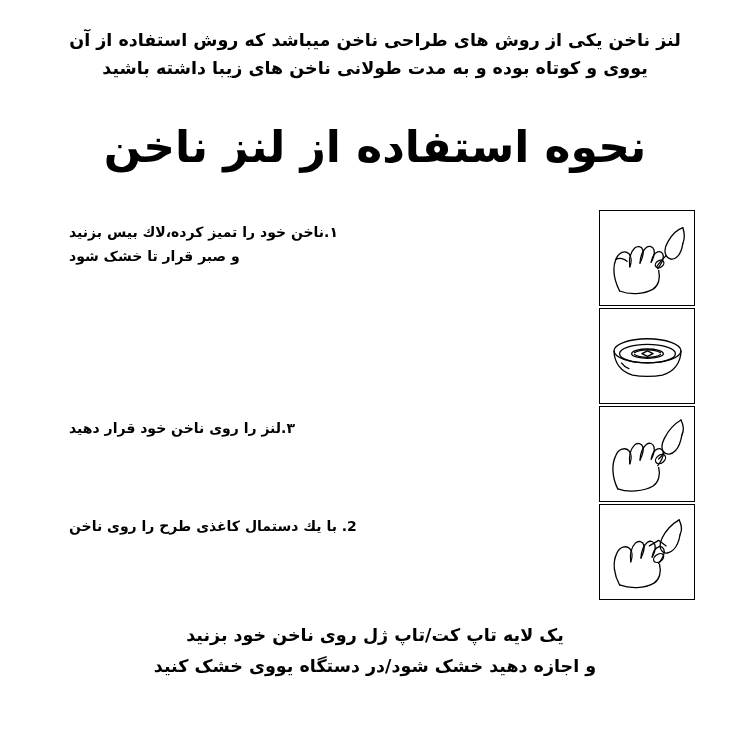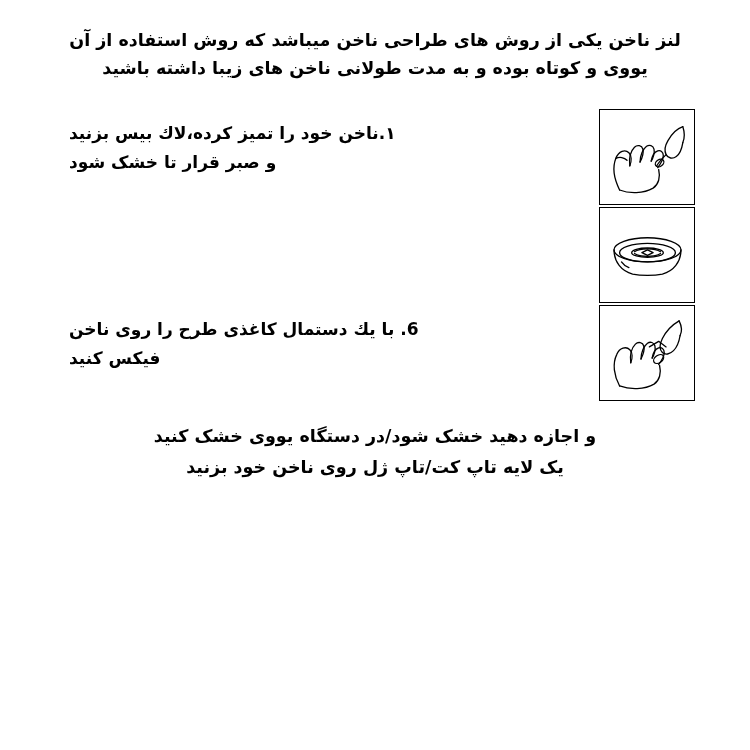--- a/index.html
+++ b/index.html
@@ -63,21 +63,21 @@
     align-items: flex-start;
     justify-content: flex-start;
     min-height: 96px;
     margin-bottom: 2px;
   }
   .step-text {
     flex: 1 1 auto;
     text-align: left;
     padding-left: 14px;
     padding-top: 10px;
-    font-size: 17px;
+    font-size: 14px;
     font-weight: bold;
     line-height: 1.72;
     direction: rtl;
   }
   .step-text .ln {
     display: block;
     white-space: nowrap;
   }
   .thumb {
     flex: 0 0 auto;
@@ -106,20 +106,21 @@
 </head>
 <body>
 
 <div class="page">
 
   <div class="intro">
     <span class="line">لنز ناخن یکی از روش های طراحی ناخن میباشد که روش استفاده از آن</span>
     <span class="line">یووی و کوتاه بوده و به مدت طولانی ناخن های زیبا داشته باشید</span>
   </div>
 
+  <div class="title">نحوه استفاده از لنز ناخن</div>
 
   <div class="steps">
 
     <div class="step">
       <span class="thumb">
         <svg width="93" height="93" viewBox="0 0 100 100" xmlns="http://www.w3.org/2000/svg">
           <g fill="none" stroke="#000" stroke-width="1.4" stroke-linecap="round" stroke-linejoin="round">
             <path d="M20 86 C14 74 12 62 16 52 C19 44 26 42 30 46 C33 49 33 55 31 60"></path>
             <path d="M31 60 C30 52 32 44 36 40 C39 37 44 38 45 42 C46 46 44 52 42 56"></path>
             <path d="M42 56 C42 49 45 42 49 39 C52 37 56 38 57 42 C58 46 56 52 54 55"></path>
@@ -149,43 +150,62 @@
             <ellipse cx="50" cy="48" rx="17" ry="5"></ellipse>
             <path d="M36 47 C42 43 58 43 64 47"></path>
             <path d="M36 49 C42 53 58 53 64 49"></path>
             <path d="M44 48 L50 45 L56 48 L50 51 Z"></path>
             <path d="M22 58 C24 61 27 63 30 64"></path>
           </g>
         </svg>
       </span>
     </div>
 
+    <div class="step">
+      <span class="thumb">
+        <svg width="93" height="93" viewBox="0 0 100 100" xmlns="http://www.w3.org/2000/svg">
+          <g fill="none" stroke="#000" stroke-width="1.4" stroke-linecap="round" stroke-linejoin="round">
+            <path d="M18 88 C12 76 11 62 16 52 C19 45 26 43 30 47 C33 50 33 56 31 61"></path>
+            <path d="M31 61 C30 53 32 45 36 41 C39 38 44 39 45 43 C46 47 44 53 42 57"></path>
+            <path d="M42 57 C42 50 45 43 49 40 C52 38 56 39 57 43 C58 47 56 53 54 56"></path>
+            <path d="M54 56 C55 50 58 46 61 45 C64 44 67 46 67 50 C67 54 64 59 61 63"></path>
+            <path d="M18 88 C29 92 46 91 56 85 C62 81 64 73 62 65"></path>
+            <path d="M86 14 C79 18 72 26 68 34 C65 40 65 46 68 49 C71 52 76 51 80 47 C84 43 86 36 87 30"></path>
+            <ellipse cx="64" cy="56" rx="6" ry="4.2" transform="rotate(-38 64 56)"></ellipse>
+            <path d="M68 49 C66 52 64 54 62 56"></path>
+            <path d="M86 14 C89 20 89 26 87 30"></path>
+          </g>
+        </svg>
+      </span>
+      <div class="step-text">
+        <span class="ln">۳.لنز را روی ناخن خود قرار دهید</span>
+      </div>
+    </div>
 
     <div class="step">
       <span class="thumb">
         <svg width="93" height="93" viewBox="0 0 100 100" xmlns="http://www.w3.org/2000/svg">
           <g fill="none" stroke="#000" stroke-width="1.4" stroke-linecap="round" stroke-linejoin="round">
             <path d="M20 86 C14 75 12 62 17 52 C20 45 27 43 31 47 C34 50 34 56 32 61"></path>
             <path d="M32 61 C31 53 33 45 37 41 C40 38 45 39 46 43 C47 47 45 53 43 57"></path>
             <path d="M43 57 C43 50 46 43 50 40 C53 38 57 39 58 43 C59 47 57 53 55 56"></path>
             <path d="M55 56 C56 50 59 46 62 45 C65 44 68 46 68 50 C68 54 65 59 62 63"></path>
             <path d="M20 86 C31 90 47 90 57 84 C63 80 65 72 63 64"></path>
             <path d="M84 16 C77 20 70 27 66 35 C63 41 63 47 66 50 C69 53 74 52 78 48 C82 44 84 38 85 32"></path>
             <ellipse cx="62" cy="57" rx="6" ry="4" transform="rotate(-36 62 57)"></ellipse>
             <path d="M52 44 L62 38 L70 44"></path>
             <path d="M84 16 C87 22 87 28 85 32"></path>
           </g>
         </svg>
       </span>
       <div class="step-text">
-        <span class="ln">6. با یك دستمال کاغذی طرح را روی ناخن</span>
-        <span class="ln">فیکس کنید</span>
+        <span class="ln">2. با یك دستمال کاغذی طرح را روی ناخن</span>
       </div>
     </div>
 
   </div>
 
   <div class="outro">
+    <span class="ln">یک لایه تاپ کت/تاپ ژل روی ناخن خود بزنید</span>
     <span class="ln">و اجازه دهید خشک شود/در دستگاه یووی خشک کنید</span>
-    <span class="ln">یک لایه تاپ کت/تاپ ژل روی ناخن خود بزنید</span>
   </div>
 
 </div>
 
 </body></html>

